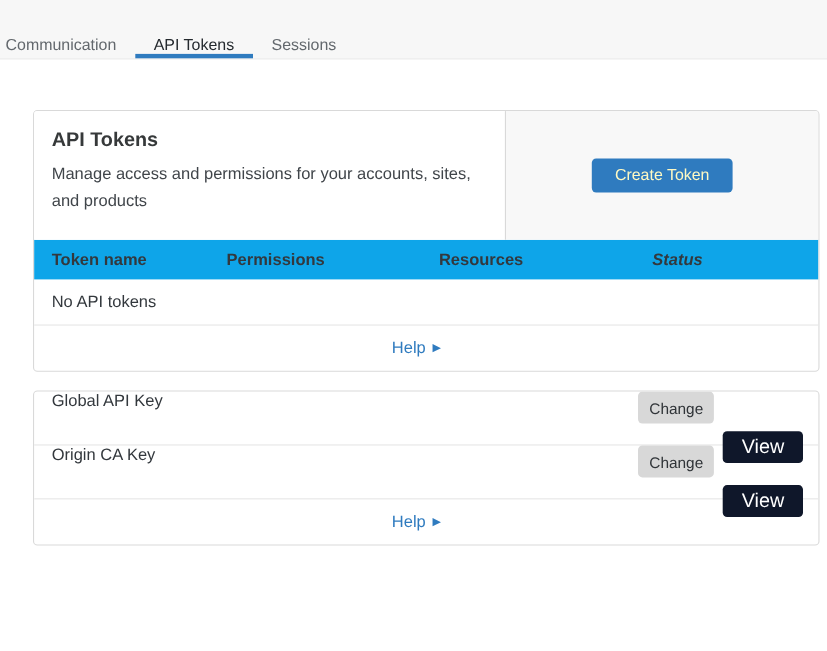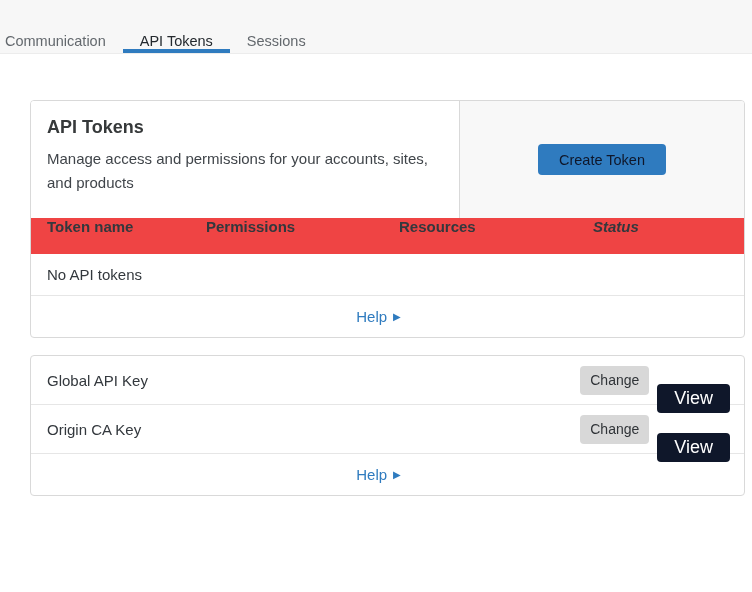--- a/index.html
+++ b/index.html
@@ -79,21 +79,21 @@
     align-items: center;
     justify-content: center;
     border: none;
     border-radius: 4px;
     font-family: inherit;
     cursor: pointer;
     white-space: nowrap;
   }
   .btn-primary {
     background: #2f7bbf;
-    color: #0f172a;
+    color: #fef9c3;
     height: 31px;
     padding: 0 21px;
     font-size: 14.5px;
   }
   .btn-secondary {
     background: #d8d8d8;
     color: #303438;
     height: 29px;
     padding: 0 10px;
     font-size: 14px;
@@ -103,22 +103,23 @@
     color: #ffffff;
     height: 29px;
     padding: 0 17px;
     font-size: 18px;
     margin-top: 36px;
   }
 
   
   .table-head {
     display: flex;
+    align-items: center;
     height: 36px;
-    background: #ef4444;
+    background: #0ea5e9;
     padding-left: 16px;
     font-size: 15px;
     font-weight: 600;
     color: #33383d;
   }
   .th-col1 { width: 159px; }
   .th-col2 { width: 193px; }
   .th-col3 { width: 194px; }
   .th-col4 { flex: 1; font-style: italic; }
 
@@ -155,21 +156,21 @@
   }
 
   
   .card-header-full {
     height: 89px;
     padding: 17px 16px 0 16px;
     border-bottom: 1px solid #e6e6e6;
   }
   .key-row {
     display: flex;
-    align-items: center;
+    align-items: flex-start;
     height: 49px;
     padding: 0 14px 0 16px;
     border-bottom: 1px solid #e6e6e6;
     font-size: 15px;
     color: #33383d;
   }
   .key-row-name { flex: 1; }
   .key-row .btn-secondary { margin-right: 8px; }
 </style>
 </head>

